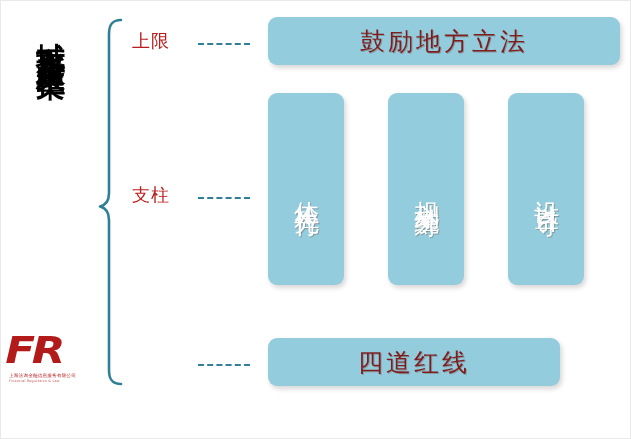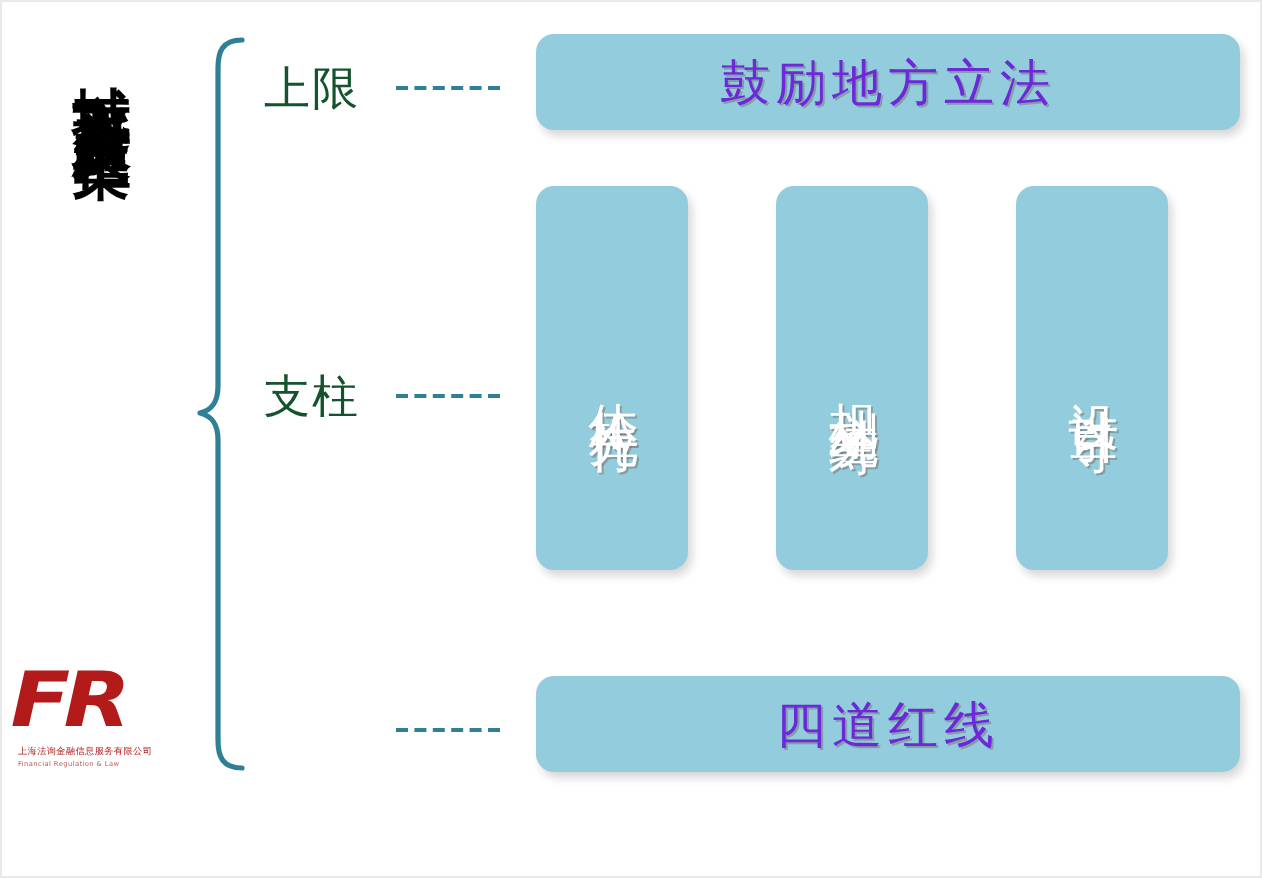--- a/index.html
+++ b/index.html
@@ -76,22 +76,22 @@
   
   #brace{
     position:absolute;
     left:96px; top:16px;
     width:26px; height:370px;
   }
 
   
   .tier-label{
     position:absolute;
-    font-size:23px;
-    color:#14532d;
+    font-size:18px;
+    color:#b91c1c;
     letter-spacing:1px;
     white-space:nowrap;
     font-weight:normal;
   }
   .dash-line{
     position:absolute;
     height:0;
     border-top:2.6px dashed #2f7f96;
     width:52px;
   }
@@ -102,38 +102,38 @@
     background:#93ccdd;
     border-radius:9px;
     box-shadow:2px 3px 5px rgba(0,0,0,0.16);
     display:flex;
     align-items:center;
     justify-content:center;
     box-sizing:border-box;
   }
   .box-text-h{
     font-size:25px;
-    color:#6d28d9;
+    color:#7f1d1d;
     letter-spacing:3px;
     white-space:nowrap;
     text-shadow:1px 1px 0 rgba(120,120,120,0.55);
   }
   .box-text-v{
     writing-mode:vertical-rl;
     text-orientation:upright;
     font-size:25px;
     color:#ffffff;
     letter-spacing:4px;
     line-height:1.14;
     white-space:nowrap;
     text-shadow:1px 1px 0 rgba(120,120,120,0.55);
   }
 
   #box-top{ left:267px; top:16px; width:352px; height:48px; }
-  #box-bottom{ left:267px; top:337px; width:352px; height:48px; }
+  #box-bottom{ left:267px; top:337px; width:292px; height:48px; }
 
   #pillar-0{ left:267px; top:92px; width:76px; height:192px; }
   #pillar-1{ left:387px; top:92px; width:76px; height:192px; }
   #pillar-2{ left:507px; top:92px; width:76px; height:192px; }
 </style>
 </head>
 <body>
 
 <div id="slide">
 

